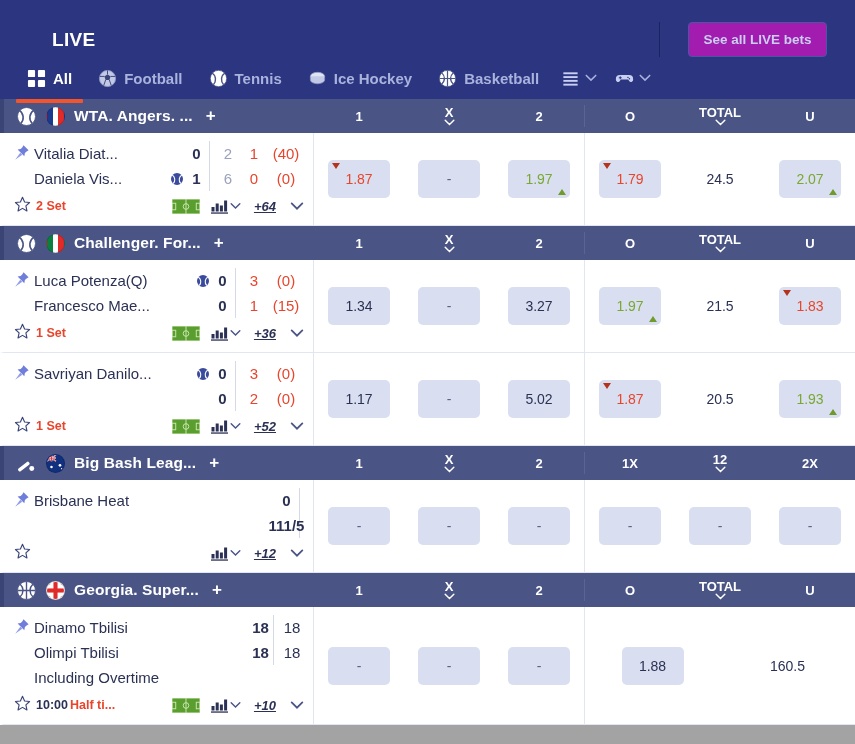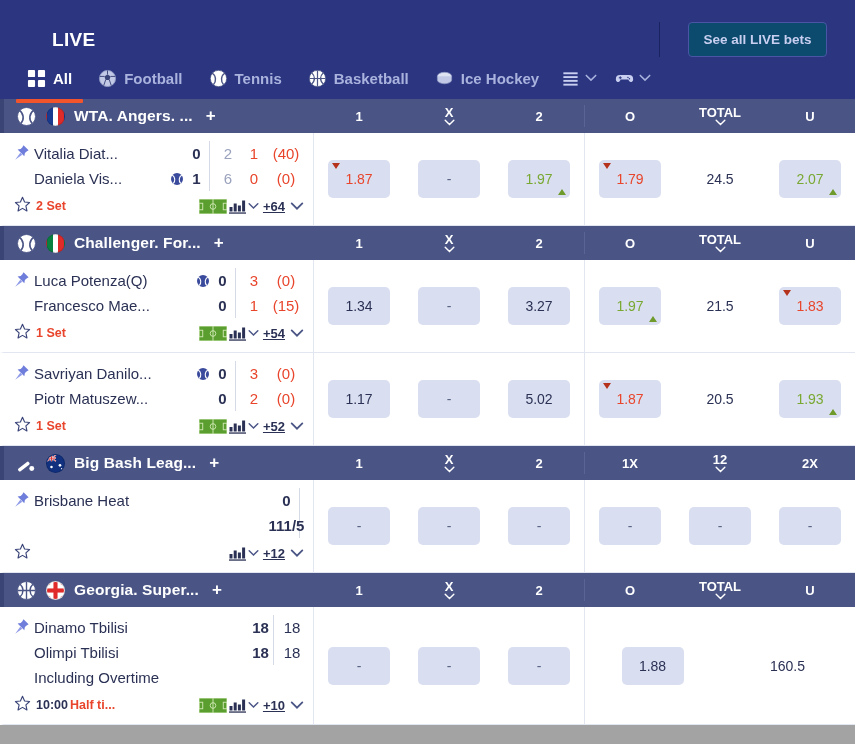--- a/index.html
+++ b/index.html
@@ -19,21 +19,21 @@
   .topbar-left {
     flex: 1; display:flex; align-items:center;
     border-right: 1px solid #1b2260;
     padding-left: 52px;
   }
   .live-title {
     color:#ffffff; font-size:19px; font-weight:bold; letter-spacing:.3px;
   }
   .topbar-right { width:195px; display:flex; align-items:center; justify-content:center; }
   .see-all-btn {
-    background:#0c4a6e; border:1px solid #4a55a5; border-radius:4px;
+    background:#a21caf; border:1px solid #4a55a5; border-radius:4px;
     color:#c8cff0; font-size:13.5px; font-weight:bold;
     padding:9px 14px; cursor:pointer; white-space:nowrap;
   }
 
   
   .tabbar {
     height:42px; background:#2b3580; display:flex; align-items:center;
     padding-left:14px; gap:0; position:relative;
   }
   .tab {
@@ -98,21 +98,21 @@
   .scell { height:25px; display:flex; align-items:center; justify-content:center; font-size:15px; font-weight:bold; }
   .s-main { color:#2b3154; }
   .s-grey { color:#9aa2bd; font-weight:normal;}
   .s-red  { color:#e8452c; font-weight:normal;}
   .s-dark { color:#2b3154; font-weight:normal;}
 
   .mfoot { display:flex; align-items:center; height:26px; padding:0 8px 0 10px; margin-top:2px;}
   .star { width:20px; flex:0 0 20px; cursor:pointer; }
   .mstat { color:#e8452c; font-size:12.5px; font-weight:bold; margin-left:2px; white-space:nowrap;}
   .mtime { color:#2b3154; font-size:12.5px; font-weight:bold; margin-left:2px; white-space:nowrap;}
-  .mfoot-right { margin-left:auto; display:flex; align-items:center; gap:2px; }
+  .mfoot-right { margin-left:auto; display:flex; align-items:center; gap:11px;font-style:italic; }
   .pitch { width:28px; height:15px; display:block; cursor:pointer;}
   .bars { display:flex; align-items:center; gap:2px; cursor:pointer;}
   .plusn {
     color:#2b3154; font-size:13px; font-weight:bold; text-decoration:underline; cursor:pointer;
     padding:0 2px;
   }
   .expand { width:16px; height:16px; cursor:pointer;}
 
   
   .odds { flex:1; display:flex; }
@@ -176,32 +176,32 @@
       <div class="tab">
         <svg class="tab-ico" viewBox="0 0 20 20">
         <circle cx="10" cy="10" r="8.6" fill="#ffffff" stroke="#4a5585" stroke-width=".8"></circle>
         <path d="M3.2 4.2 C7.5 7 8 13 4.6 16.6" stroke="#4a5585" stroke-width="1.5" fill="none"></path>
         <path d="M16.8 4.2 C12.5 7 12 13 15.4 16.6" stroke="#4a5585" stroke-width="1.5" fill="none"></path>
         </svg>
         <span class="tlabel">Tennis</span>
       </div>
       <div class="tab">
         <svg class="tab-ico" viewBox="0 0 20 20">
+        <ellipse cx="10" cy="7.5" rx="7.5" ry="4" fill="#dfe4f3" stroke="#8f99c4" stroke-width=".8"></ellipse>
+        <path d="M2.5 7.5 L2.5 11.5 A7.5 4 0 0 0 17.5 11.5 L17.5 7.5" fill="#c2c9e6" stroke="#8f99c4" stroke-width=".8"></path>
+        </svg>
+        <span class="tlabel">Ice Hockey</span>
+      </div>
+      <div class="tab">
+        <svg class="tab-ico" viewBox="0 0 20 20">
         <circle cx="10" cy="10" r="8.6" fill="#ffffff" stroke="#4a5585" stroke-width=".8"></circle>
         <path d="M10 1.4 L10 18.6 M1.4 10 L18.6 10" stroke="#4a5585" stroke-width="1.3"></path>
         <path d="M3.6 3.6 C8 8 8 12 3.6 16.4 M16.4 3.6 C12 8 12 12 16.4 16.4" stroke="#4a5585" stroke-width="1.3" fill="none"></path>
         </svg>
         <span class="tlabel">Basketball</span>
-      </div>
-      <div class="tab">
-        <svg class="tab-ico" viewBox="0 0 20 20">
-        <ellipse cx="10" cy="7.5" rx="7.5" ry="4" fill="#dfe4f3" stroke="#8f99c4" stroke-width=".8"></ellipse>
-        <path d="M2.5 7.5 L2.5 11.5 A7.5 4 0 0 0 17.5 11.5 L17.5 7.5" fill="#c2c9e6" stroke="#8f99c4" stroke-width=".8"></path>
-        </svg>
-        <span class="tlabel">Ice Hockey</span>
       </div>
       <div class="tab chev">
         <svg class="tab-ico" viewBox="0 0 20 20">
         <rect x="2.5" y="3.5" width="15" height="2" fill="#c8cff0"></rect>
         <rect x="2.5" y="7.5" width="15" height="2" fill="#c8cff0"></rect>
         <rect x="2.5" y="11.5" width="15" height="2" fill="#c8cff0"></rect>
         <rect x="2.5" y="15.5" width="15" height="2" fill="#c8cff0"></rect>
         </svg>
         <svg class="chev-s" viewBox="0 0 14 10">
         <path d="M1.5 2 L7 7.5 L12.5 2" stroke="#aab3dd" stroke-width="1.8" fill="none" stroke-linecap="round"></path>
@@ -477,21 +477,21 @@
         <rect x="0.5" y="8" width="3" height="4.5" fill="#2b3154"></rect>
         <rect x="4.7" y="4.5" width="3" height="8" fill="#2b3154"></rect>
         <rect x="8.9" y="6.5" width="3" height="6" fill="#2b3154"></rect>
         <rect x="13.1" y="1.5" width="3" height="11" fill="#2b3154"></rect>
         <rect x="0" y="13.4" width="17" height="1.3" fill="#2b3154"></rect>
                 </svg>
                 <svg width="11" height="8" viewBox="0 0 14 10">
         <path d="M1.5 2 L7 7.5 L12.5 2" stroke="#4a5585" stroke-width="1.8" fill="none" stroke-linecap="round"></path>
                 </svg>
               </div>
-            <span class="plusn">+54</span>
+            <span class="plusn">+36</span>
             <svg class="expand" viewBox="0 0 18 14">
         <path d="M3 4 L9 10 L15 4" stroke="#4a5585" stroke-width="2" fill="none" stroke-linecap="round"></path>
               </svg>
           </div>
         </div>
       </div>
       <div class="odds">
         <div class="ogrp">
             <div class="ocell">
             <div class="obox">
@@ -538,23 +538,20 @@
               </svg>
             </div>
           <div class="names">
             <div class="trow">
               <span class="tname">Savriyan Danilo...</span>
                 <svg class="serve" viewBox="0 0 20 20">
         <circle cx="10" cy="10" r="8.6" fill="#3a4a9c"></circle>
         <path d="M3.2 4.2 C7.5 7 8 13 4.6 16.6" stroke="#ffffff" stroke-width="1.6" fill="none"></path>
         <path d="M16.8 4.2 C12.5 7 12 13 15.4 16.6" stroke="#ffffff" stroke-width="1.6" fill="none"></path>
                 </svg>
-            </div>
-            <div class="trow">
-              <span class="tname">Piotr Matuszew...</span>
             </div>
           </div>
           <div class="scores">
         <div class="scol main">
           <div class="scell s-main">0</div>
           <div class="scell s-main">0</div>
         </div>
               <div class="scol">
           <div class="scell s-red">3</div>
           <div class="scell s-red">2</div>

